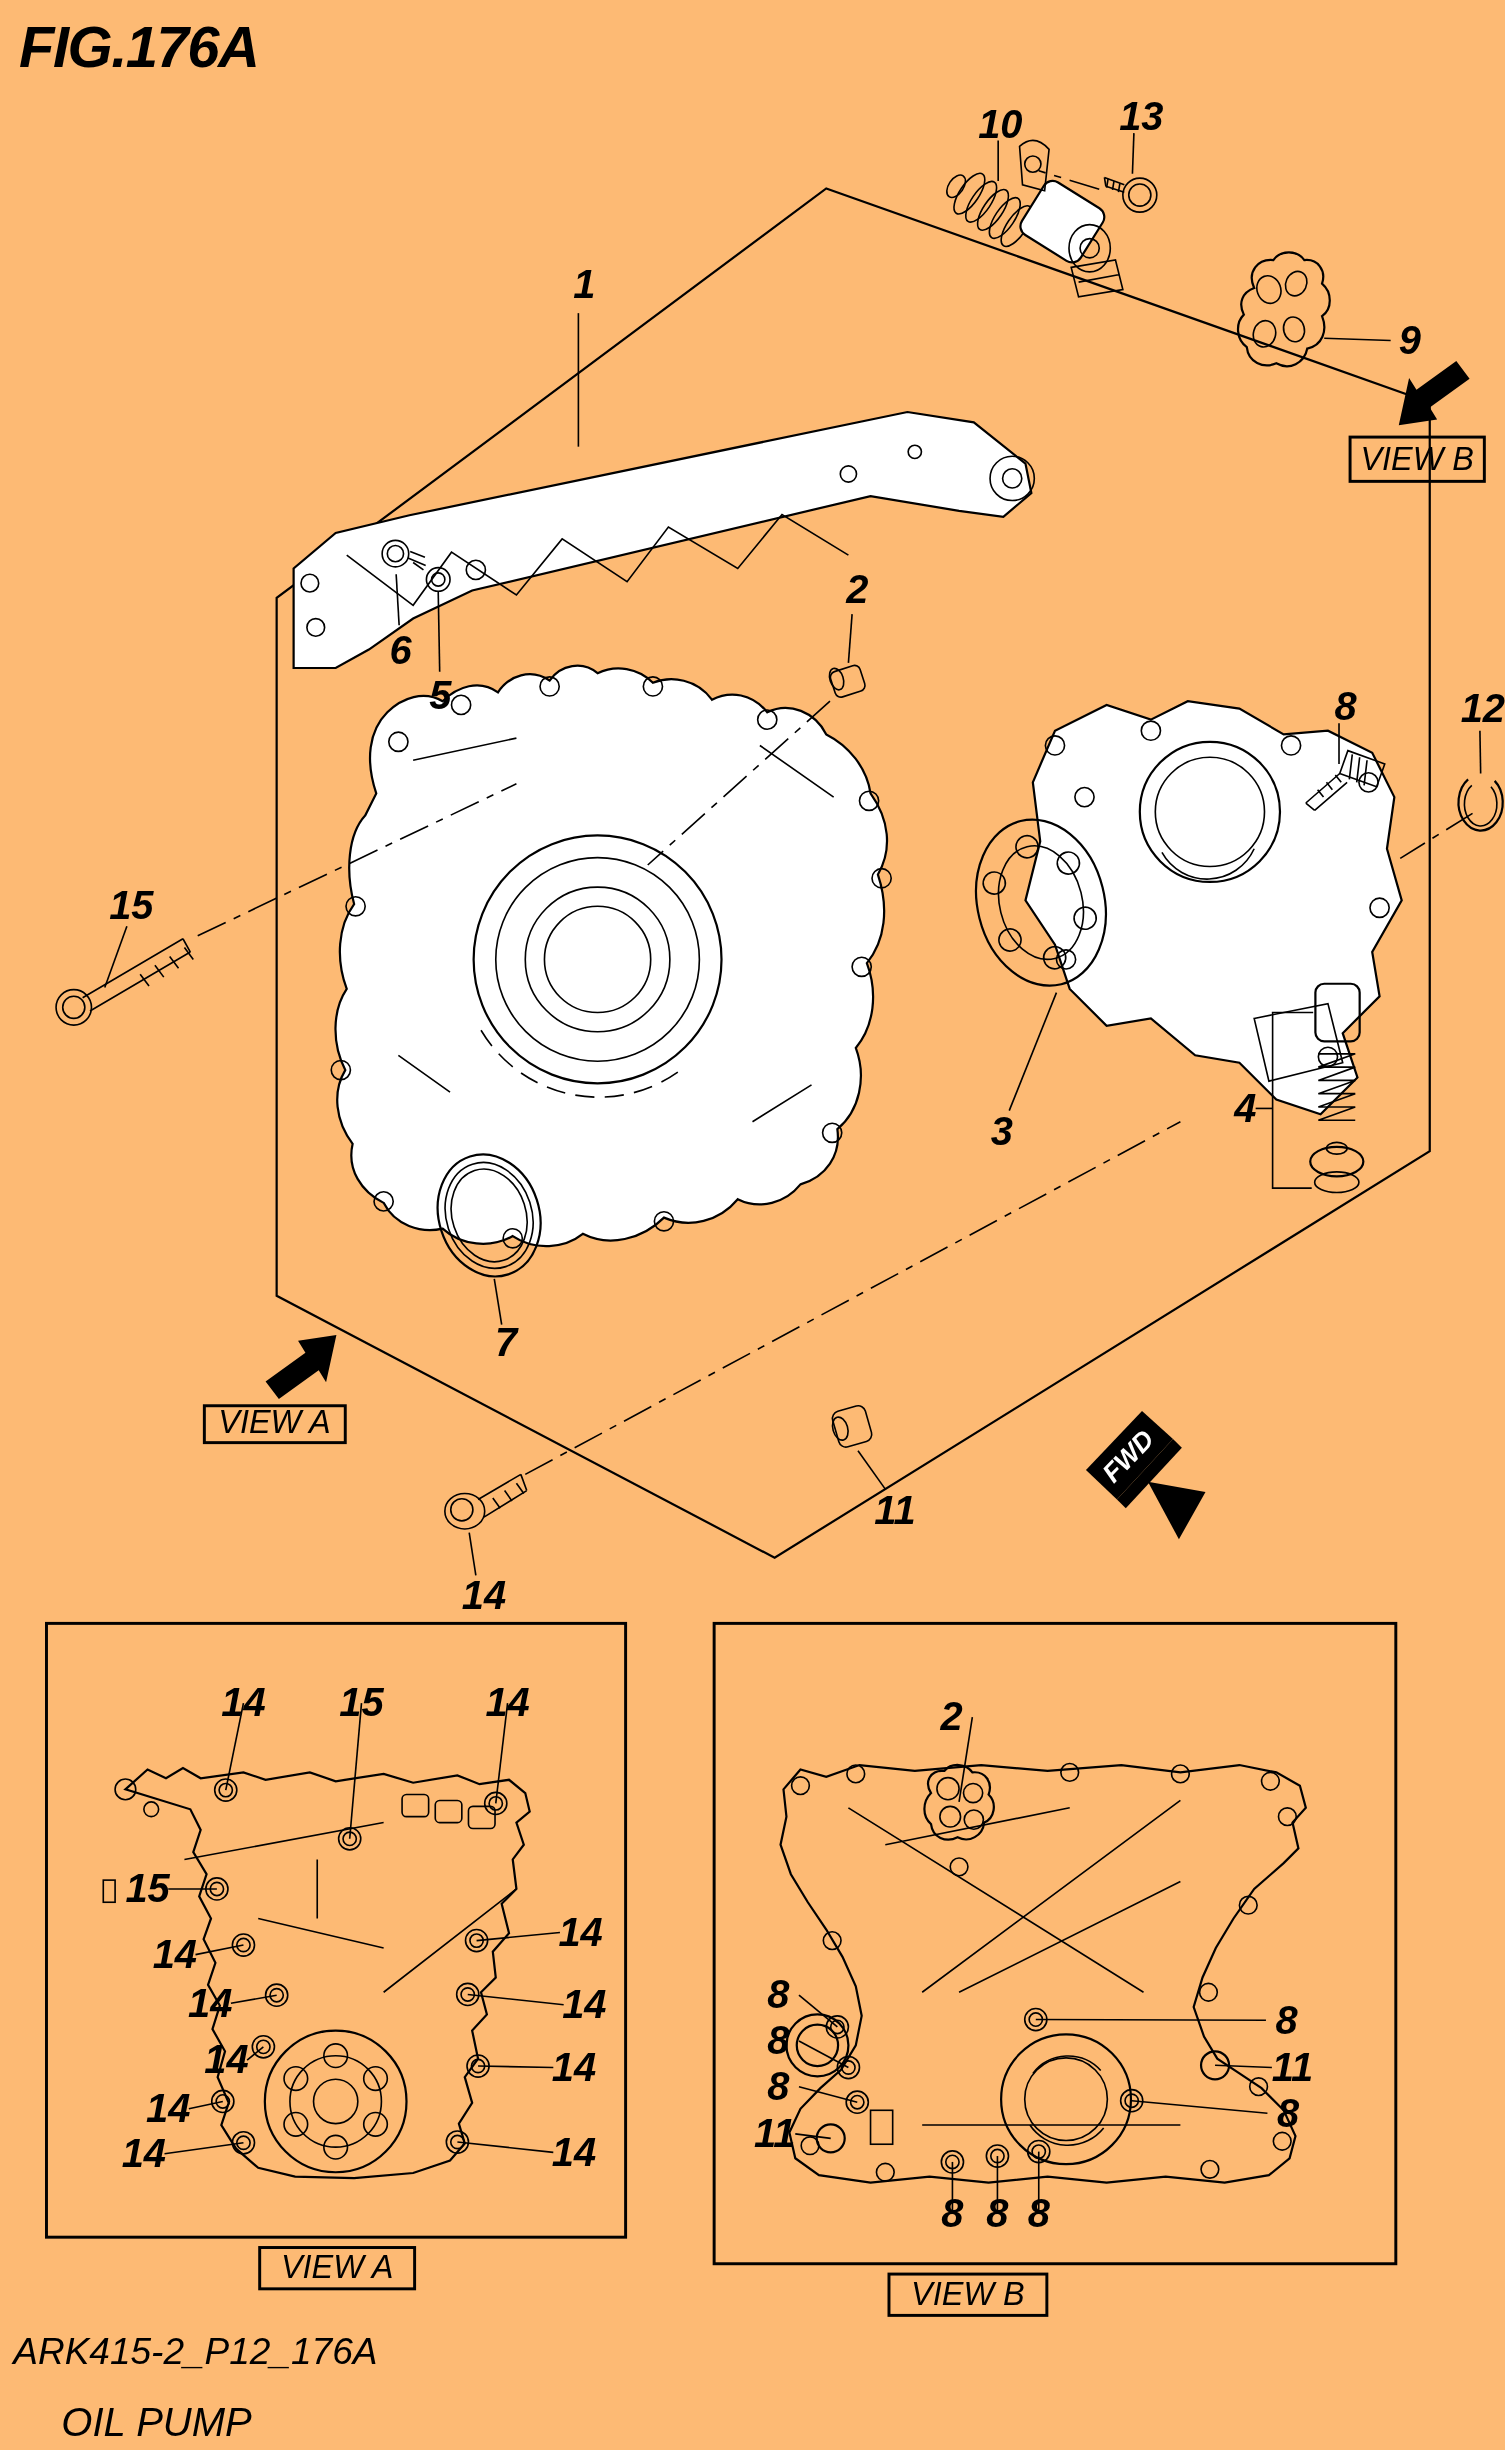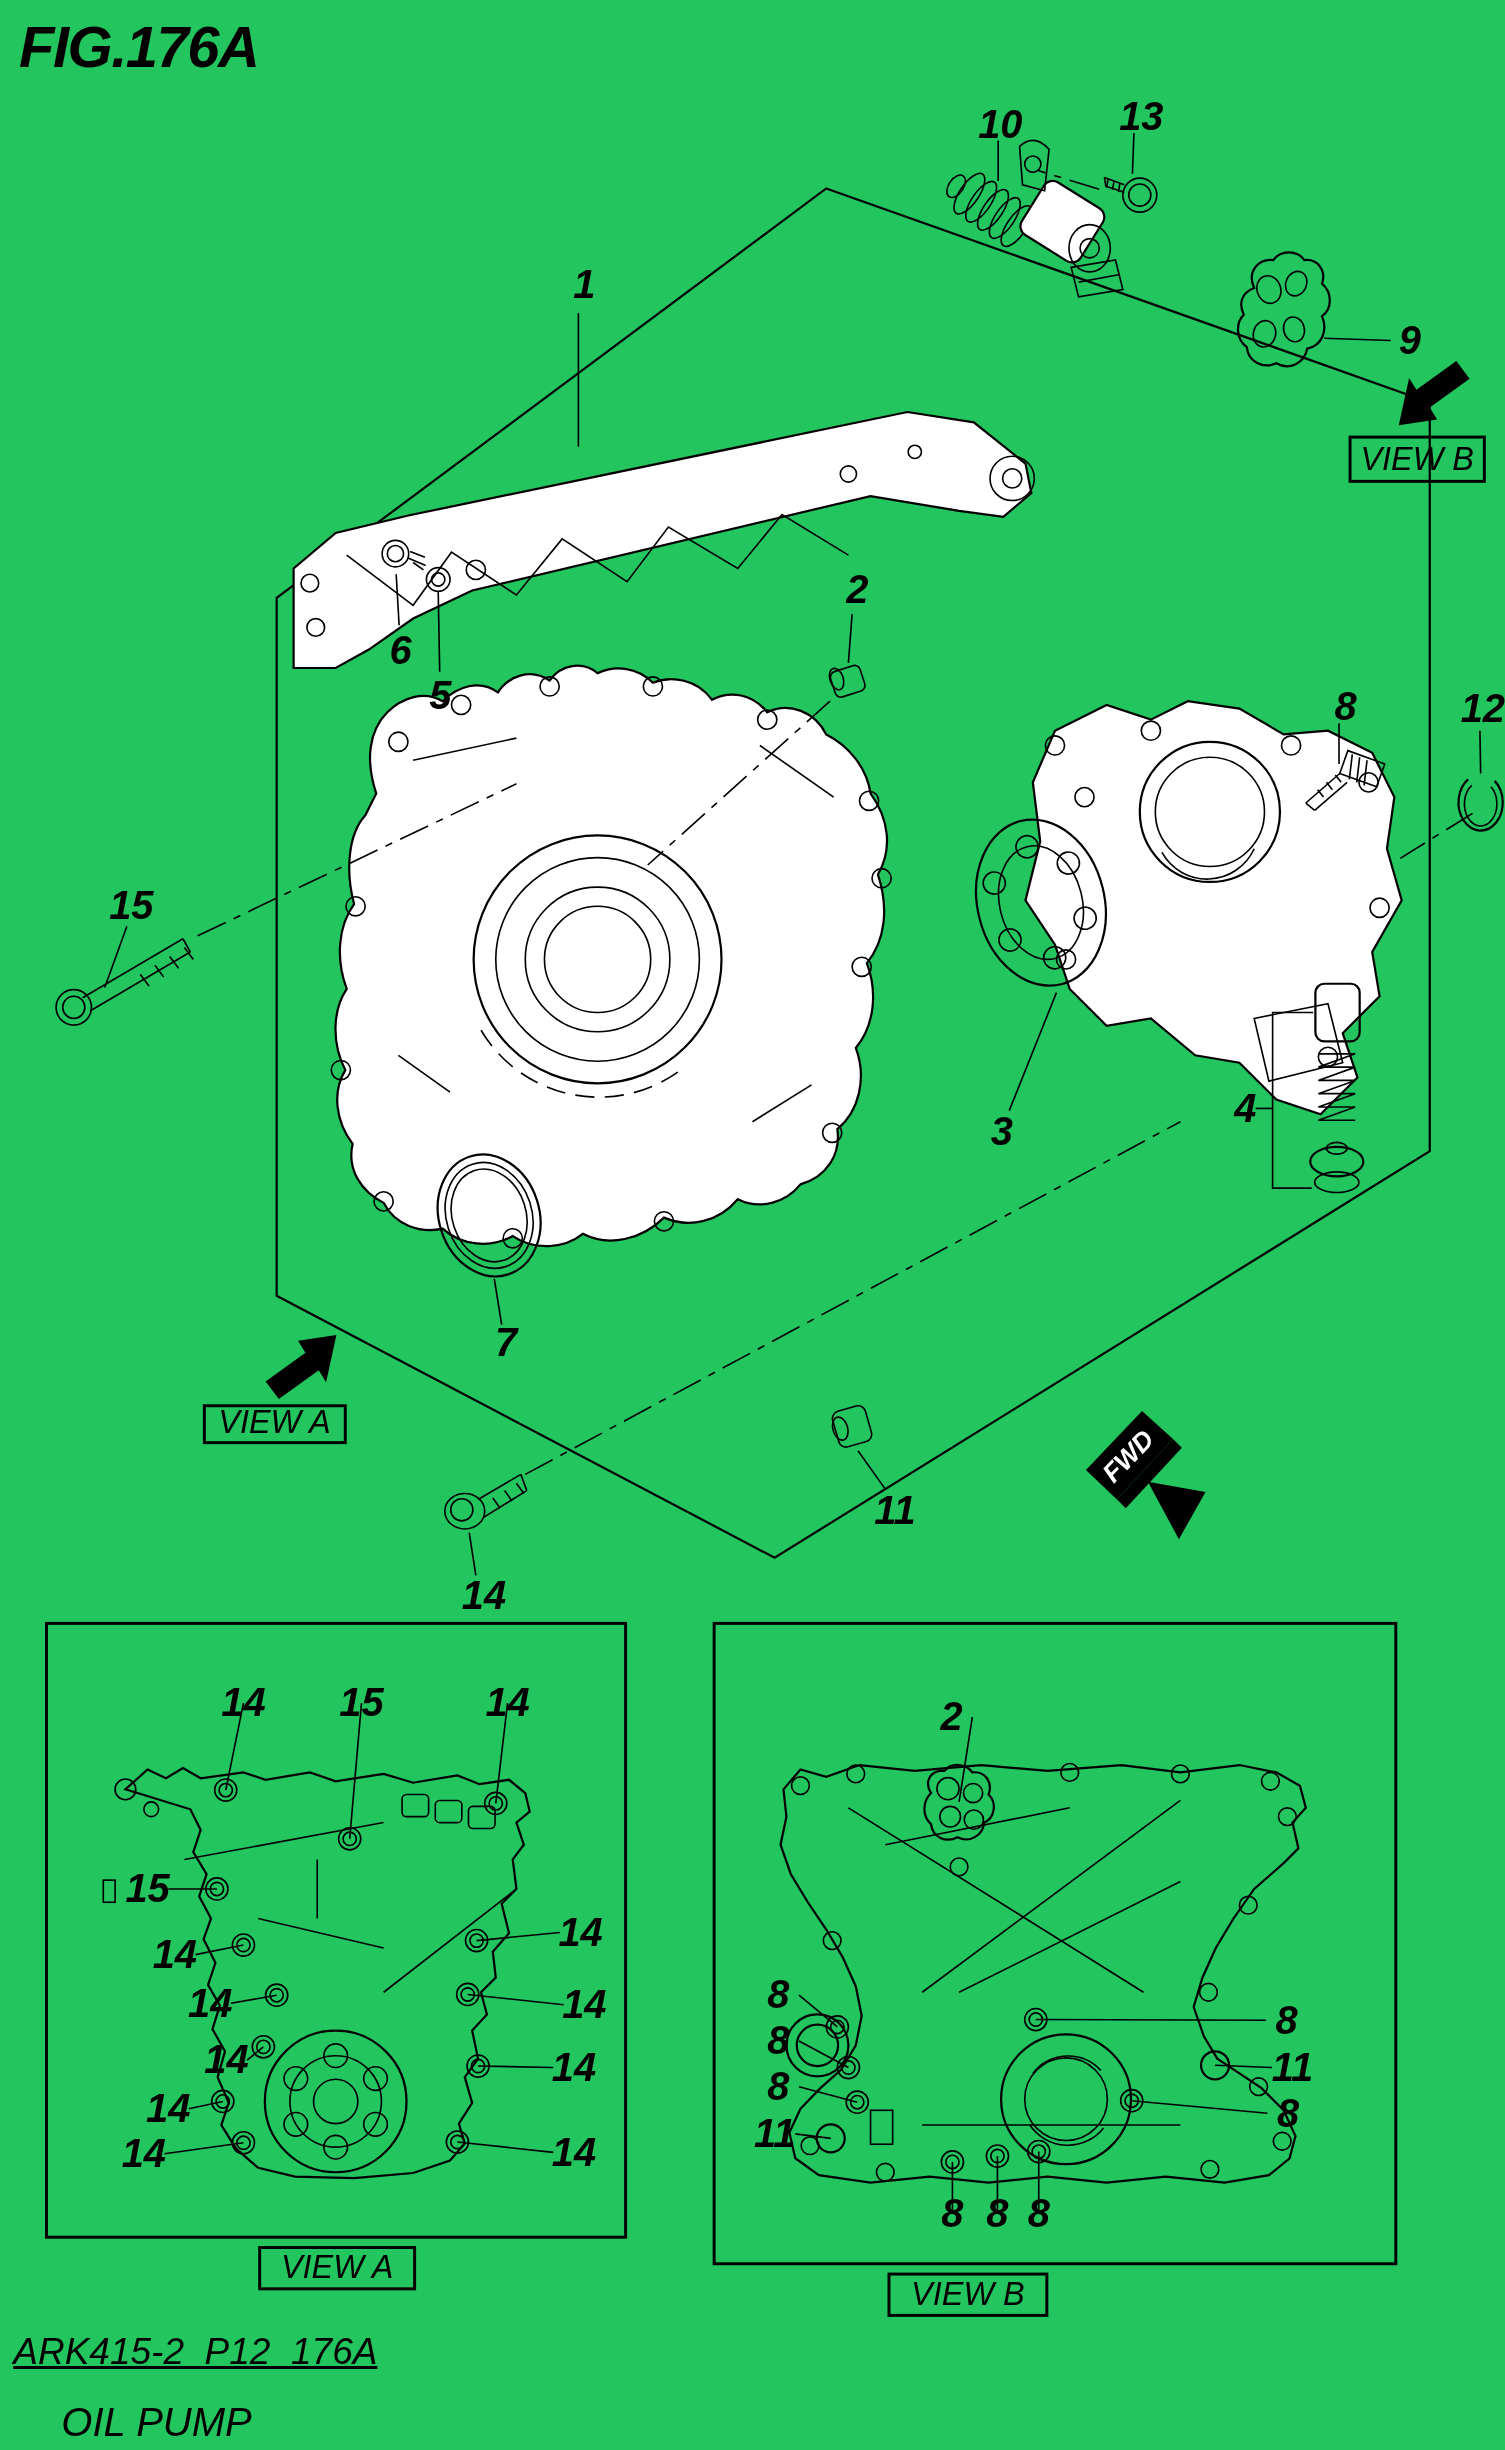--- a/index.html
+++ b/index.html
@@ -1,29 +1,29 @@
 <!DOCTYPE html>
 <html style="font-size:11.8px"><head>
 <meta charset="utf-8">
 <style>
   html,body{margin:0;padding:0;background:#ffffff;}
-  .page{position:relative;width:1505px;height:2450px;background:#22c55e;overflow:hidden;
+  .page{position:relative;width:1505px;height:2450px;background:#fdba74;overflow:hidden;
         font-family:"Liberation Sans",sans-serif;}
   svg{position:absolute;left:0;top:0;}
   .ln{stroke:#000;fill:none;stroke-width:3;}
   .ln2{stroke:#000;fill:none;stroke-width:2.2;}
   .thk{stroke:#000;fill:none;stroke-width:4;}
   .fil{fill:#000;stroke:none;}
   .wfil{fill:#fff;stroke:#000;stroke-width:3;}
   .callout{font:italic 700 54px "Liberation Sans",sans-serif;fill:#000;}
   .caption{font:italic 400 44px "Liberation Sans",sans-serif;fill:#000;}
   .fwdtxt{font:italic 700 36px "Liberation Sans",sans-serif;fill:#fff;}
   .title{position:absolute;left:19px;top:13.3px;font:italic 700 58px "Liberation Sans",sans-serif;
          color:#000;letter-spacing:-1.5px;}
-  .footer1{position:absolute;left:13.3px;top:2331px;font:italic 400 37px "Liberation Sans",sans-serif;color:#000;text-decoration:underline;}
+  .footer1{position:absolute;left:13.3px;top:2331px;font:italic 400 37px "Liberation Sans",sans-serif;color:#000;}
   .footer2{position:absolute;left:13.3px;top:2400px;font:italic 400 40px "Liberation Sans",sans-serif;color:#000;margin-left:48px;}
 </style>
 </head>
 <body>
 
 <div class="page">
 
   <div class="title">FIG.176A</div>
   <div class="footer1">ARK415-2_P12_176A</div>
   <div class="footer2">OIL PUMP</div>

